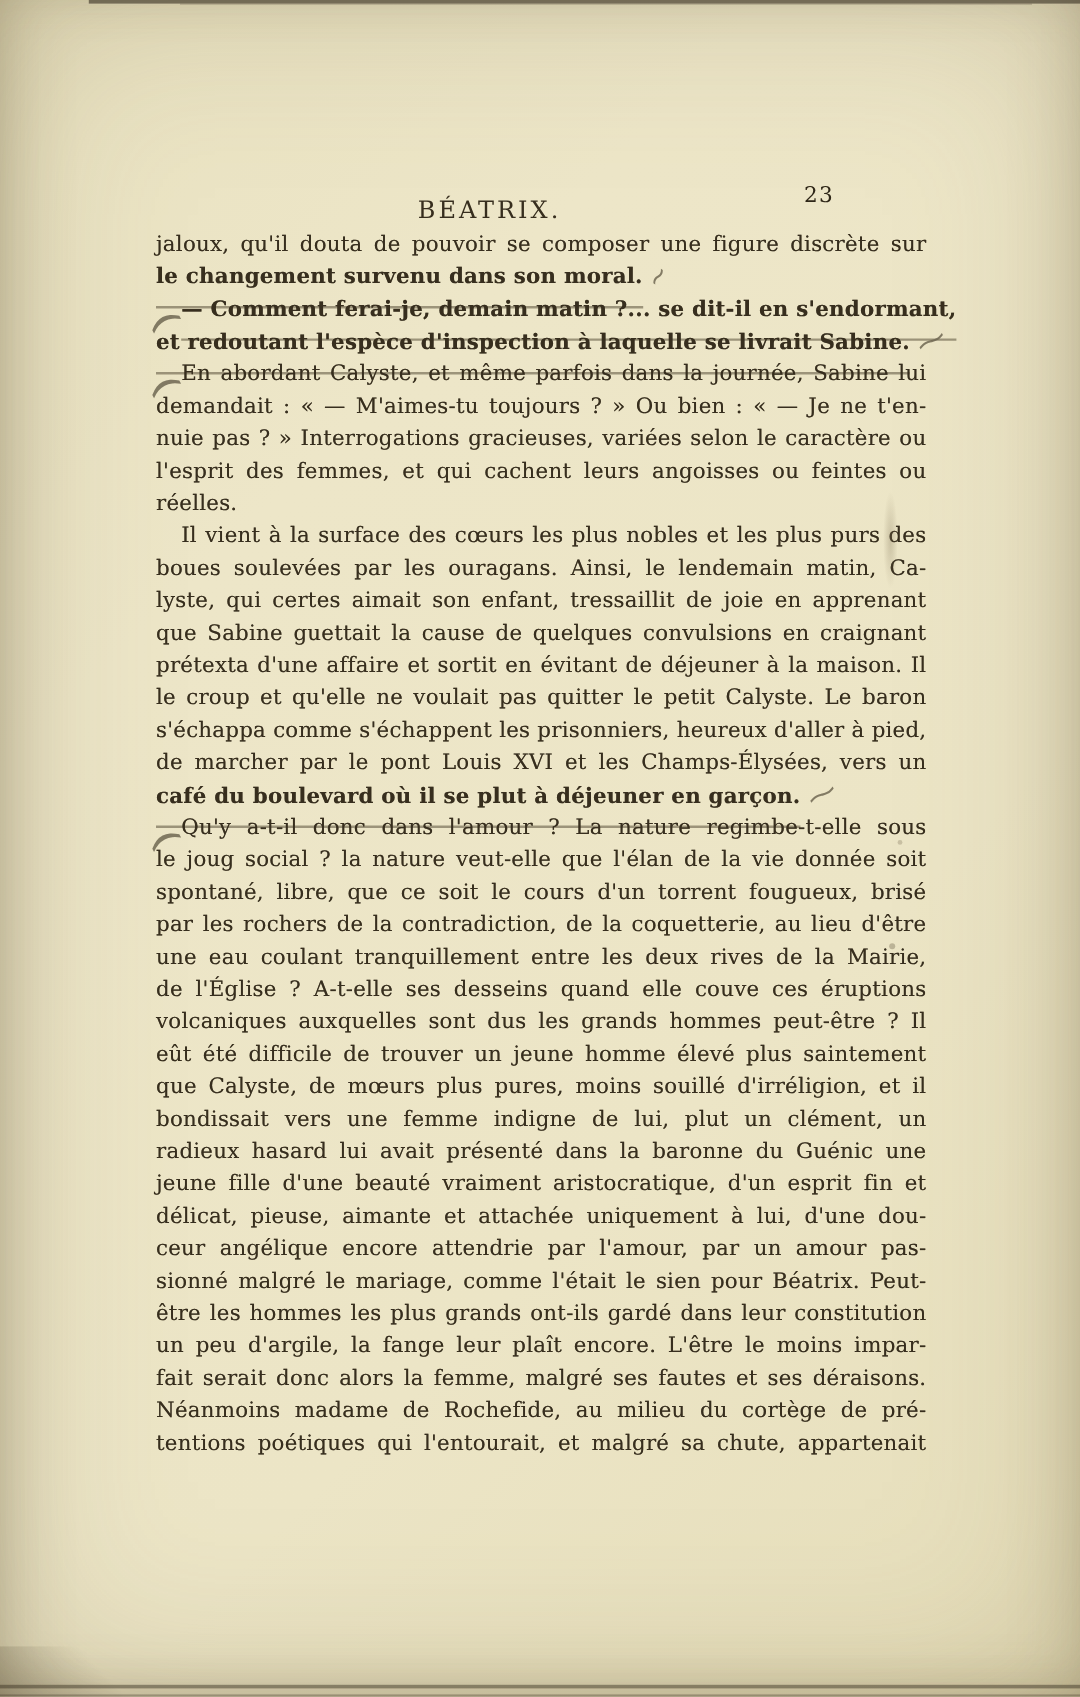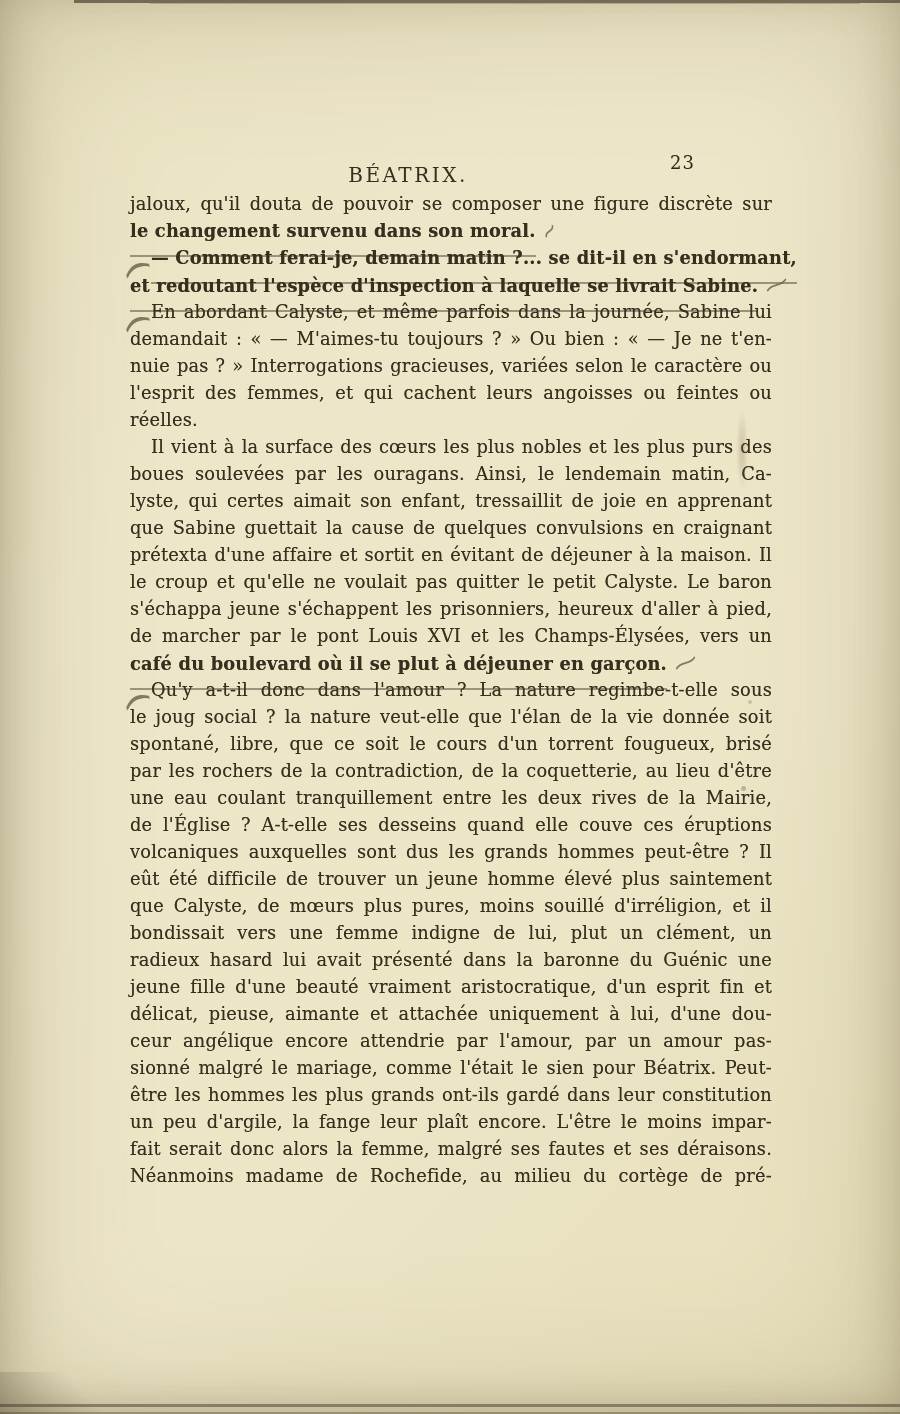--- a/index.html
+++ b/index.html
@@ -121,21 +121,21 @@
       <div class="line"><span>demandait : « — M'aimes-tu toujours ? » Ou bien : « — Je ne t'en-</span></div>
       <div class="line"><span>nuie pas ? » Interrogations gracieuses, variées selon le caractère ou</span></div>
       <div class="line"><span>l'esprit des femmes, et qui cachent leurs angoisses ou feintes ou</span></div>
       <div class="line end"><span>réelles.</span></div>
       <div class="line indent"><span>Il vient à la surface des cœurs les plus nobles et les plus purs des</span></div>
       <div class="line"><span>boues soulevées par les ouragans. Ainsi, le lendemain matin, Ca-</span></div>
       <div class="line"><span>lyste, qui certes aimait son enfant, tressaillit de joie en apprenant</span></div>
       <div class="line"><span>que Sabine guettait la cause de quelques convulsions en craignant</span></div>
       <div class="line"><span>prétexta d'une affaire et sortit en évitant de déjeuner à la maison. Il</span></div>
       <div class="line"><span>le croup et qu'elle ne voulait pas quitter le petit Calyste. Le baron</span></div>
-      <div class="line"><span>s'échappa jeune s'échappent les prisonniers, heureux d'aller à pied,</span></div>
+      <div class="line"><span>s'échappa comme s'échappent les prisonniers, heureux d'aller à pied,</span></div>
       <div class="line"><span>de marcher par le pont Louis XVI et les Champs-Élysées, vers un</span></div>
       <div class="line end"><span class="u">café du boulevard où il se plut à déjeuner en garçon.</span><span class="mark after mark-squiggle">~</span></div>
       <div class="line indent"><span class="mark before mark-curve">(</span><span>Qu'y a-t-il donc dans l'amour ? La nature regimbe-t-elle sous</span></div>
       <div class="line"><span>le joug social ? la nature veut-elle que l'élan de la vie donnée soit</span></div>
       <div class="line"><span>spontané, libre, que ce soit le cours d'un torrent fougueux, brisé</span></div>
       <div class="line"><span>par les rochers de la contradiction, de la coquetterie, au lieu d'être</span></div>
       <div class="line"><span>une eau coulant tranquillement entre les deux rives de la Mairie,</span></div>
       <div class="line"><span>de l'Église ? A-t-elle ses desseins quand elle couve ces éruptions</span></div>
       <div class="line"><span>volcaniques auxquelles sont dus les grands hommes peut-être ? Il</span></div>
       <div class="line"><span>eût été difficile de trouver un jeune homme élevé plus saintement</span></div>
@@ -143,20 +143,21 @@
       <div class="line"><span>bondissait vers une femme indigne de lui, plut un clément, un</span></div>
       <div class="line"><span>radieux hasard lui avait présenté dans la baronne du Guénic une</span></div>
       <div class="line"><span>jeune fille d'une beauté vraiment aristocratique, d'un esprit fin et</span></div>
       <div class="line"><span>délicat, pieuse, aimante et attachée uniquement à lui, d'une dou-</span></div>
       <div class="line"><span>ceur angélique encore attendrie par l'amour, par un amour pas-</span></div>
       <div class="line"><span>sionné malgré le mariage, comme l'était le sien pour Béatrix. Peut-</span></div>
       <div class="line"><span>être les hommes les plus grands ont-ils gardé dans leur constitution</span></div>
       <div class="line"><span>un peu d'argile, la fange leur plaît encore. L'être le moins impar-</span></div>
       <div class="line"><span>fait serait donc alors la femme, malgré ses fautes et ses déraisons.</span></div>
       <div class="line"><span>Néanmoins madame de Rochefide, au milieu du cortège de pré-</span></div>
+      <div class="line"><span>tentions poétiques qui l'entourait, et malgré sa chute, appartenait</span></div>
     </div>
 
   <div class="stain stain-smudge"></div>
   <div class="stain stain-dot1"></div>
   <div class="stain stain-dot2"></div>
 
   <div class="corner-bl"></div>
   <div class="edge-bottom"></div>
   <div class="edge-bottom2"></div>
 </div>

